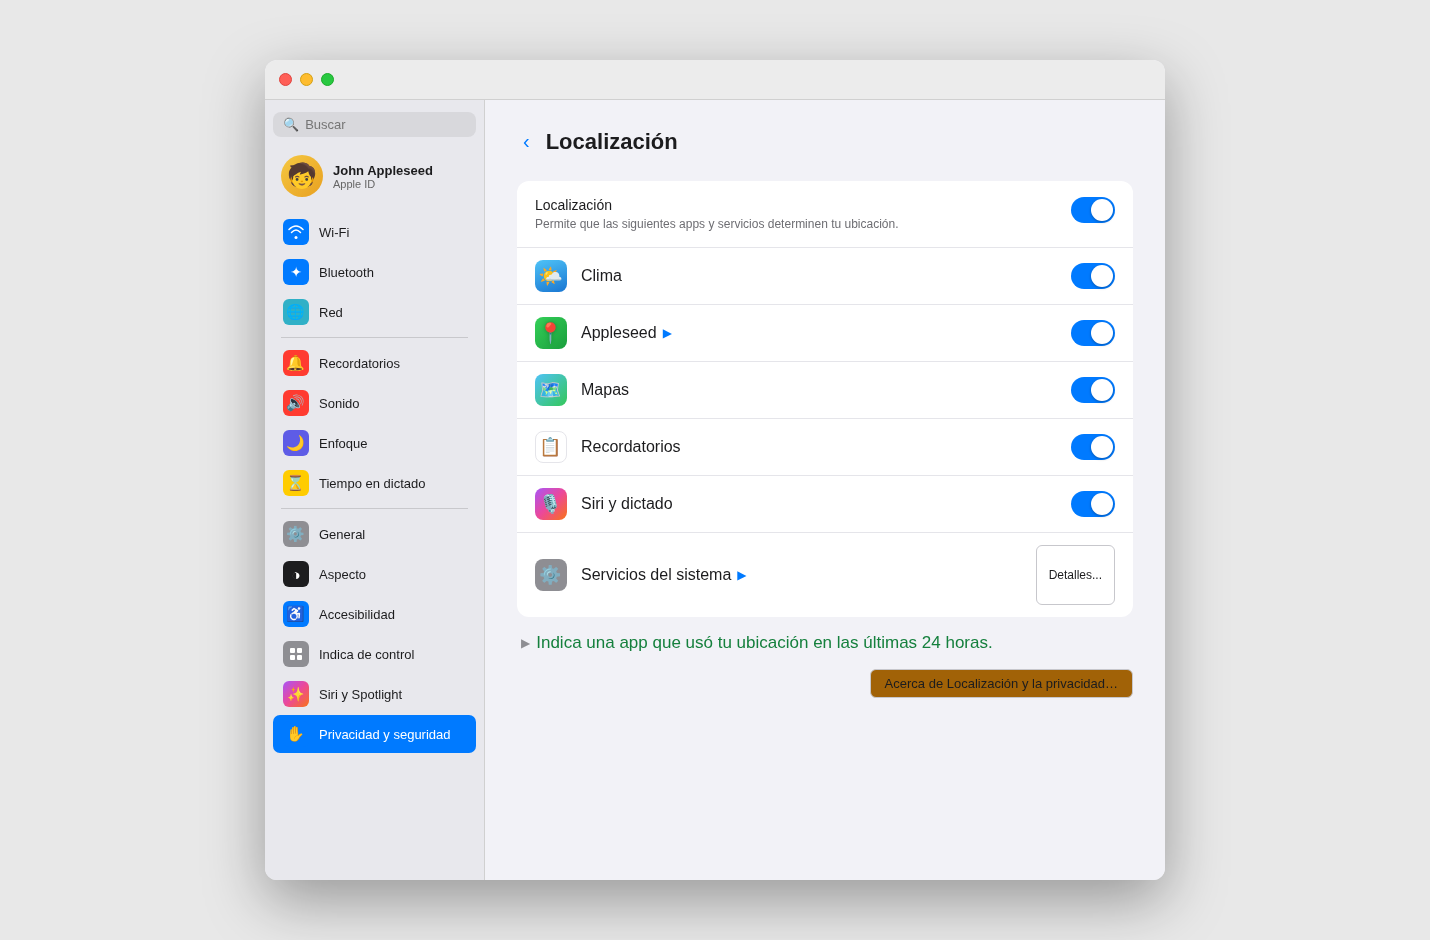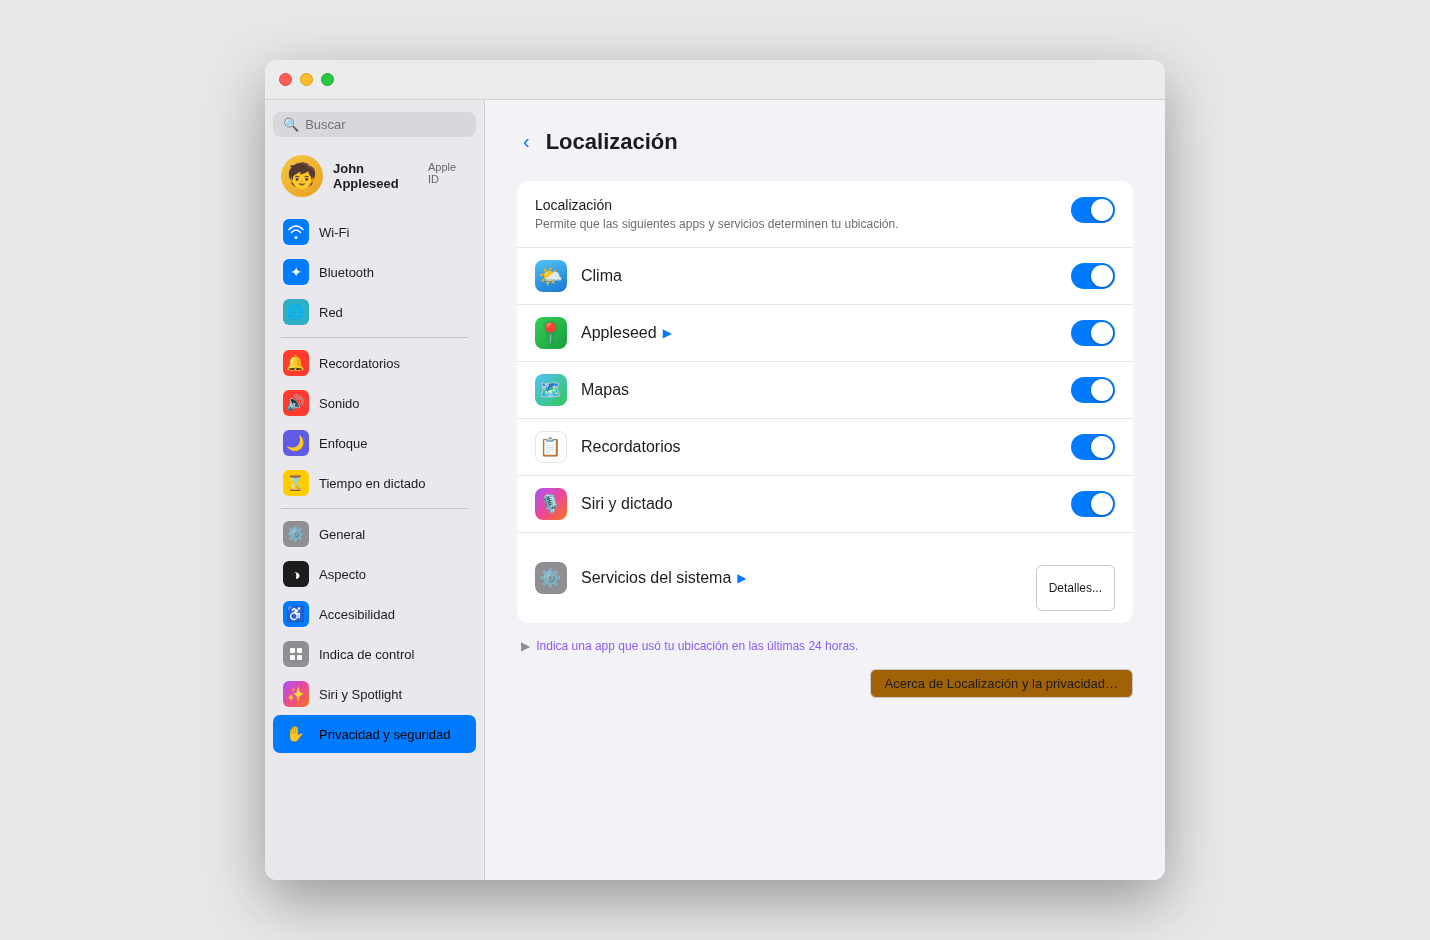--- a/index.html
+++ b/index.html
@@ -101,39 +101,39 @@
       height: 42px;
       border-radius: 50%;
       background: linear-gradient(135deg, #f5c842, #e8a020);
       display: flex;
       align-items: center;
       justify-content: center;
       font-size: 24px;
       overflow: hidden;
       flex-shrink: 0;
     }
-    .user-info { display: flex; }
+    .user-info { display: flex; flex-direction: column; }
     .user-name { font-size: 13px; font-weight: 600; color: #1c1c1e; }
     .user-subtitle { font-size: 11px; color: #666; }
     
     .sidebar-item {
       display: flex;
       align-items: center;
       gap: 10px;
       padding: 6px 10px;
       border-radius: 7px;
       cursor: pointer;
       font-size: 13px;
       color: #1c1c1e;
     }
     .sidebar-item.active {
       background: #007aff;
       color: white;
     }
-    .sidebar-item.active .item-label { color: #000000; }
+    .sidebar-item.active .item-label { color: #ffffff; }
     .item-icon {
       width: 26px;
       height: 26px;
       border-radius: 6px;
       display: flex;
       align-items: center;
       justify-content: center;
       font-size: 15px;
       flex-shrink: 0;
     }
@@ -262,42 +262,41 @@
       top: 2px;
       right: 2px;
       box-shadow: 0 1px 3px rgba(0,0,0,0.3);
       transition: right 0.2s;
     }
     
     .details-btn {
       background: white;
       border: 1px solid #c7c7cc;
       border-radius: 6px;
-      padding: 15px 12px;
+      padding: 22px 12px;
       font-size: 12px;
       color: #1c1c1e;
       cursor: pointer;
-      margin-top: 20px;
     }
     
     .footer-info {
       display: flex;
       align-items: center;
       gap: 6px;
       margin-top: 10px;
       margin-bottom: 16px;
       padding: 0 4px;
     }
     .footer-arrow {
       color: #8e8e93;
       font-size: 12px;
     }
     .footer-text {
-      font-size: 12px;
-      color: #8b5cf6;
+      font-size: 17px;
+      color: #15803d;
     }
     .footer-btn-row {
       display: flex;
       justify-content: flex-end;
     }
     .privacy-btn {
       background: #a16207;
       border: 1px solid #c7c7cc;
       border-radius: 6px;
       padding: 6px 14px;

